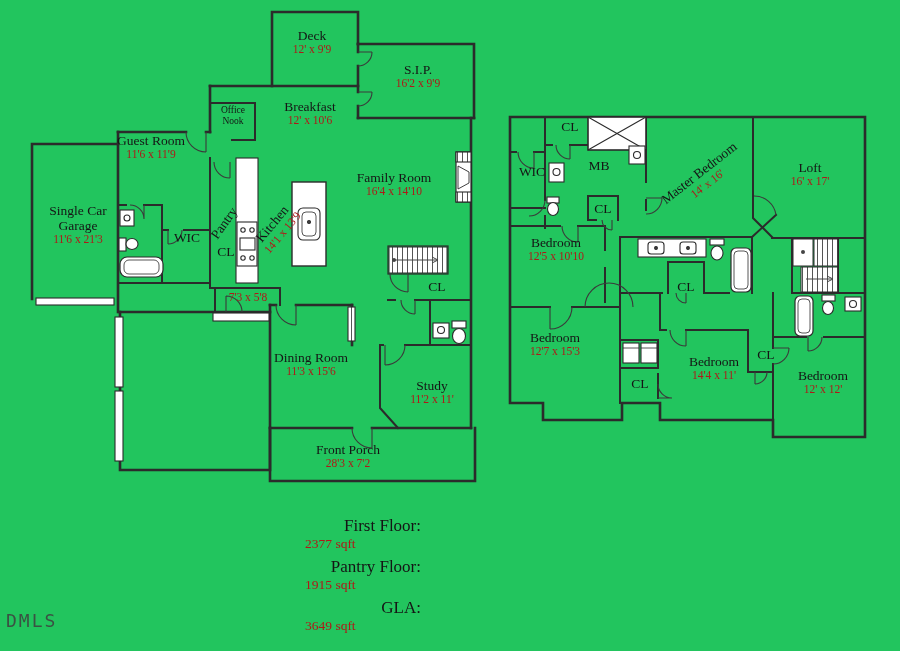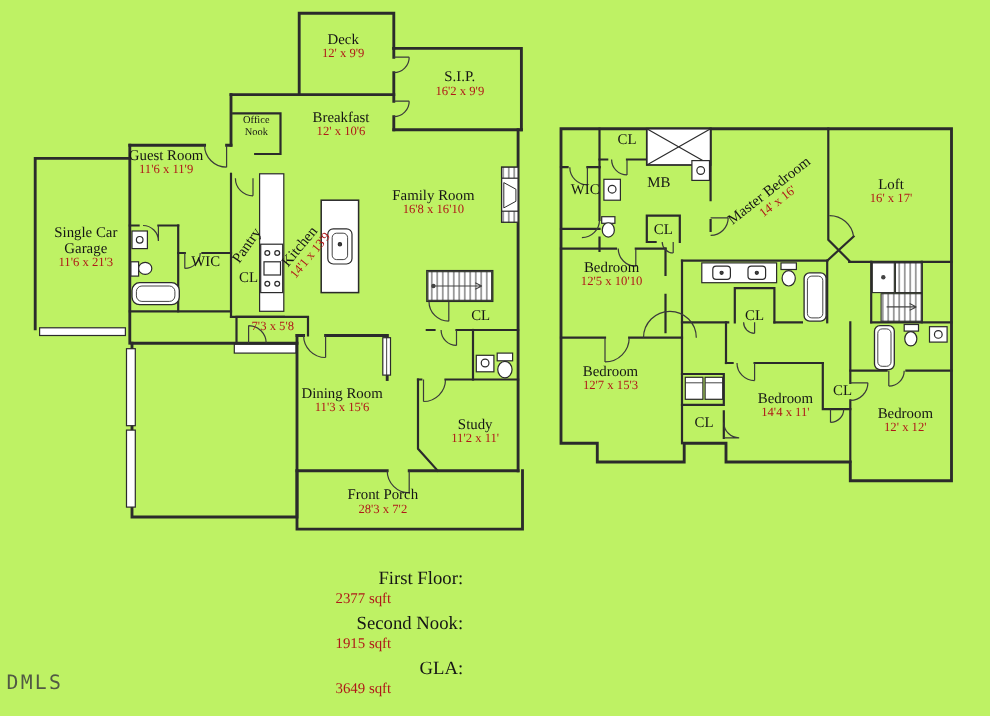--- a/index.html
+++ b/index.html
@@ -1,16 +1,16 @@
 <!DOCTYPE html>
 <html style="--dim: #b01818; --wm: #3f3f3f;"><head>
 <meta charset="utf-8">
 <style>
   html,body{margin:0;padding:0;background:#fff;}
-  .stage{position:relative;width:900px;height:651px;background:#bef264;overflow:hidden;
+  .stage{position:relative;width:900px;height:651px;background:#22c55e;overflow:hidden;
          font-family:"Liberation Serif","DejaVu Serif",serif;color:#151515;}
   svg{position:absolute;left:0;top:0;}
   .lbl{position:absolute;transform:translateX(-50%);text-align:center;white-space:nowrap;line-height:1.12;}
   .rot{transform:translate(-50%,-50%) rotate(var(--a));}
   .rn{font-size:13.5px;color:#151515;}
   .rn.sm{font-size:9.5px;text-align:center;}
   .rd{font-size:11.5px;color:var(--dim,#b01818);}
   .wrap{white-space:normal;}
   .summary{position:absolute;left:296px;top:516px;}
   .srow{display:flex;align-items:baseline;margin-bottom:5px;flex-direction:column;}
@@ -248,21 +248,21 @@
   </div>
   <div class="lbl rot" style="left:277px;top:228px;--a:-50deg">
     <div class="rn">Kitchen</div>
     <div class="rd">14'1 x 13'9</div>
   </div>
   <div class="lbl" style="left:226px;top:244px">
     <div class="rn">CL</div>
   </div>
   <div class="lbl" style="left:394px;top:170px">
     <div class="rn">Family Room</div>
-    <div class="rd">16'8 x 16'10</div>
+    <div class="rd">16'4 x 14'10</div>
   </div>
   <div class="lbl" style="left:248px;top:291px">
     <div class="rd">7'3 x 5'8</div>
   </div>
   <div class="lbl" style="left:437px;top:279px">
     <div class="rn">CL</div>
   </div>
   <div class="lbl" style="left:311px;top:350px">
     <div class="rn">Dining Room</div>
     <div class="rd">11'3 x 15'6</div>
@@ -321,21 +321,21 @@
     <div class="rn">Bedroom</div>
     <div class="rd">12' x 12'</div>
   </div>
 
   <div class="summary">
     <div class="srow">
       <span class="slabel">First Floor:</span>
       <span class="sval">2377 sqft</span>
     </div>
     <div class="srow">
-      <span class="slabel">Second Nook:</span>
+      <span class="slabel">Pantry Floor:</span>
       <span class="sval">1915 sqft</span>
     </div>
     <div class="srow">
       <span class="slabel">GLA:</span>
       <span class="sval">3649 sqft</span>
     </div>
   </div>
 
   <div class="watermark">DMLS</div>
 </div>

